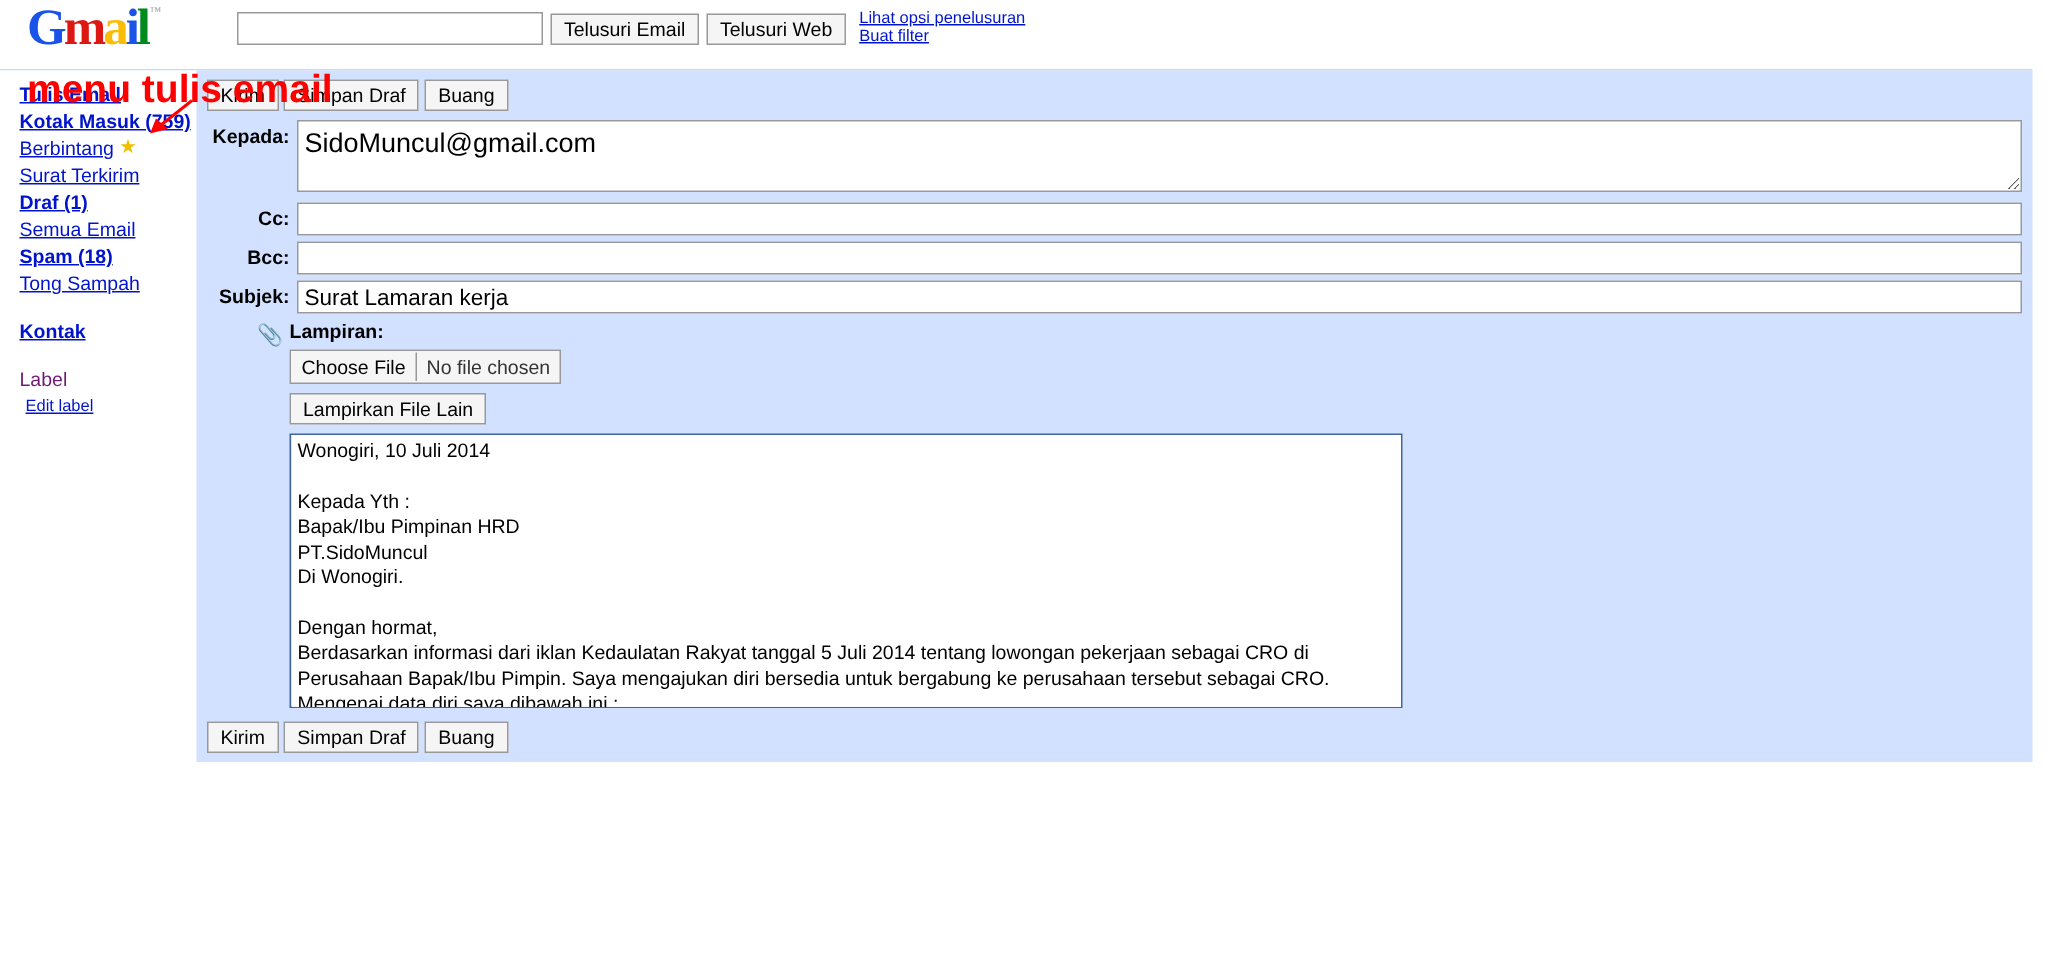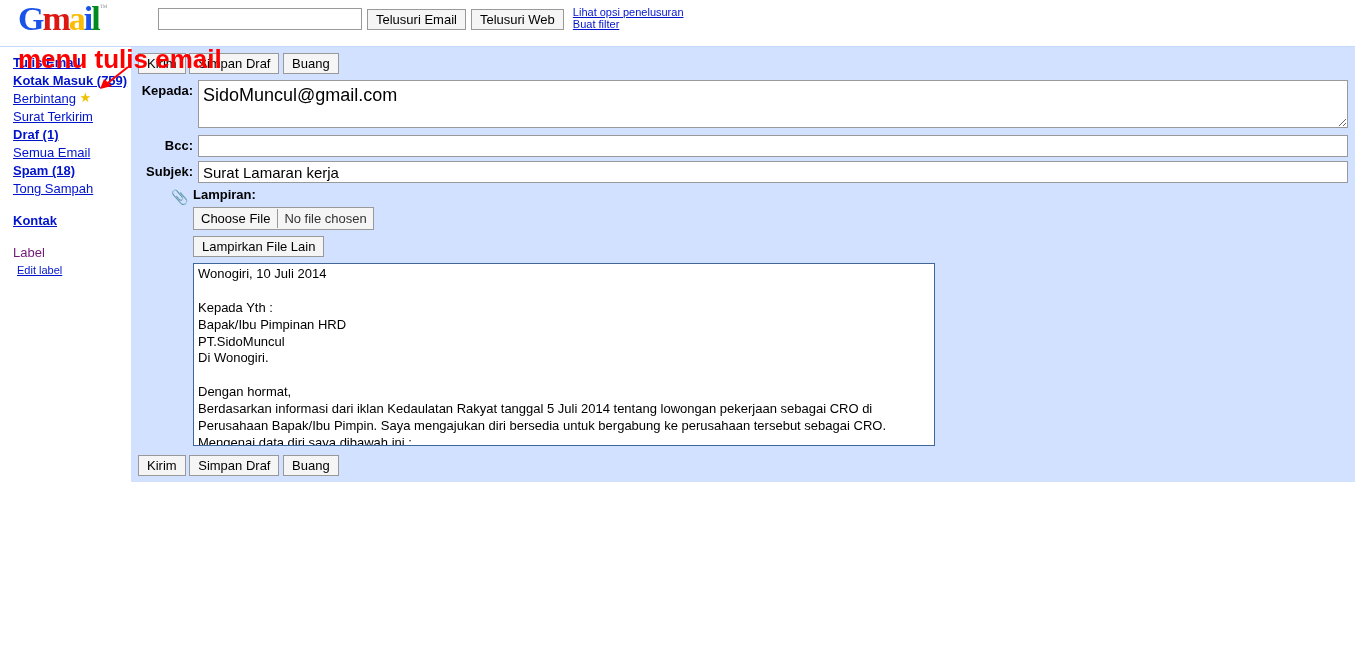--- a/index.html
+++ b/index.html
@@ -94,20 +94,24 @@
         <button class="std-button">Kirim</button>
         <button class="std-button">Simpan Draf</button>
         <button class="std-button">Buang</button>
       </div>
 
       <div class="form-row">
         <label>Kepada:</label>
         <div class="field"><textarea class="ta-to" style="">SidoMuncul@gmail.com</textarea></div>
       </div>
       <div class="form-row">
+        <label>Cc:</label>
+        <div class="field"><input class="inp" value="" style=""></div>
+      </div>
+      <div class="form-row">
         <label>Bcc:</label>
         <div class="field"><input class="inp" value="" style=""></div>
       </div>
       <div class="form-row">
         <label>Subjek:</label>
         <div class="field"><input class="inp" value="Surat Lamaran kerja" style=""></div>
       </div>
 
       <div class="attach-row">
         <div class="pad"><span class="clip-icon">📎</span></div>

